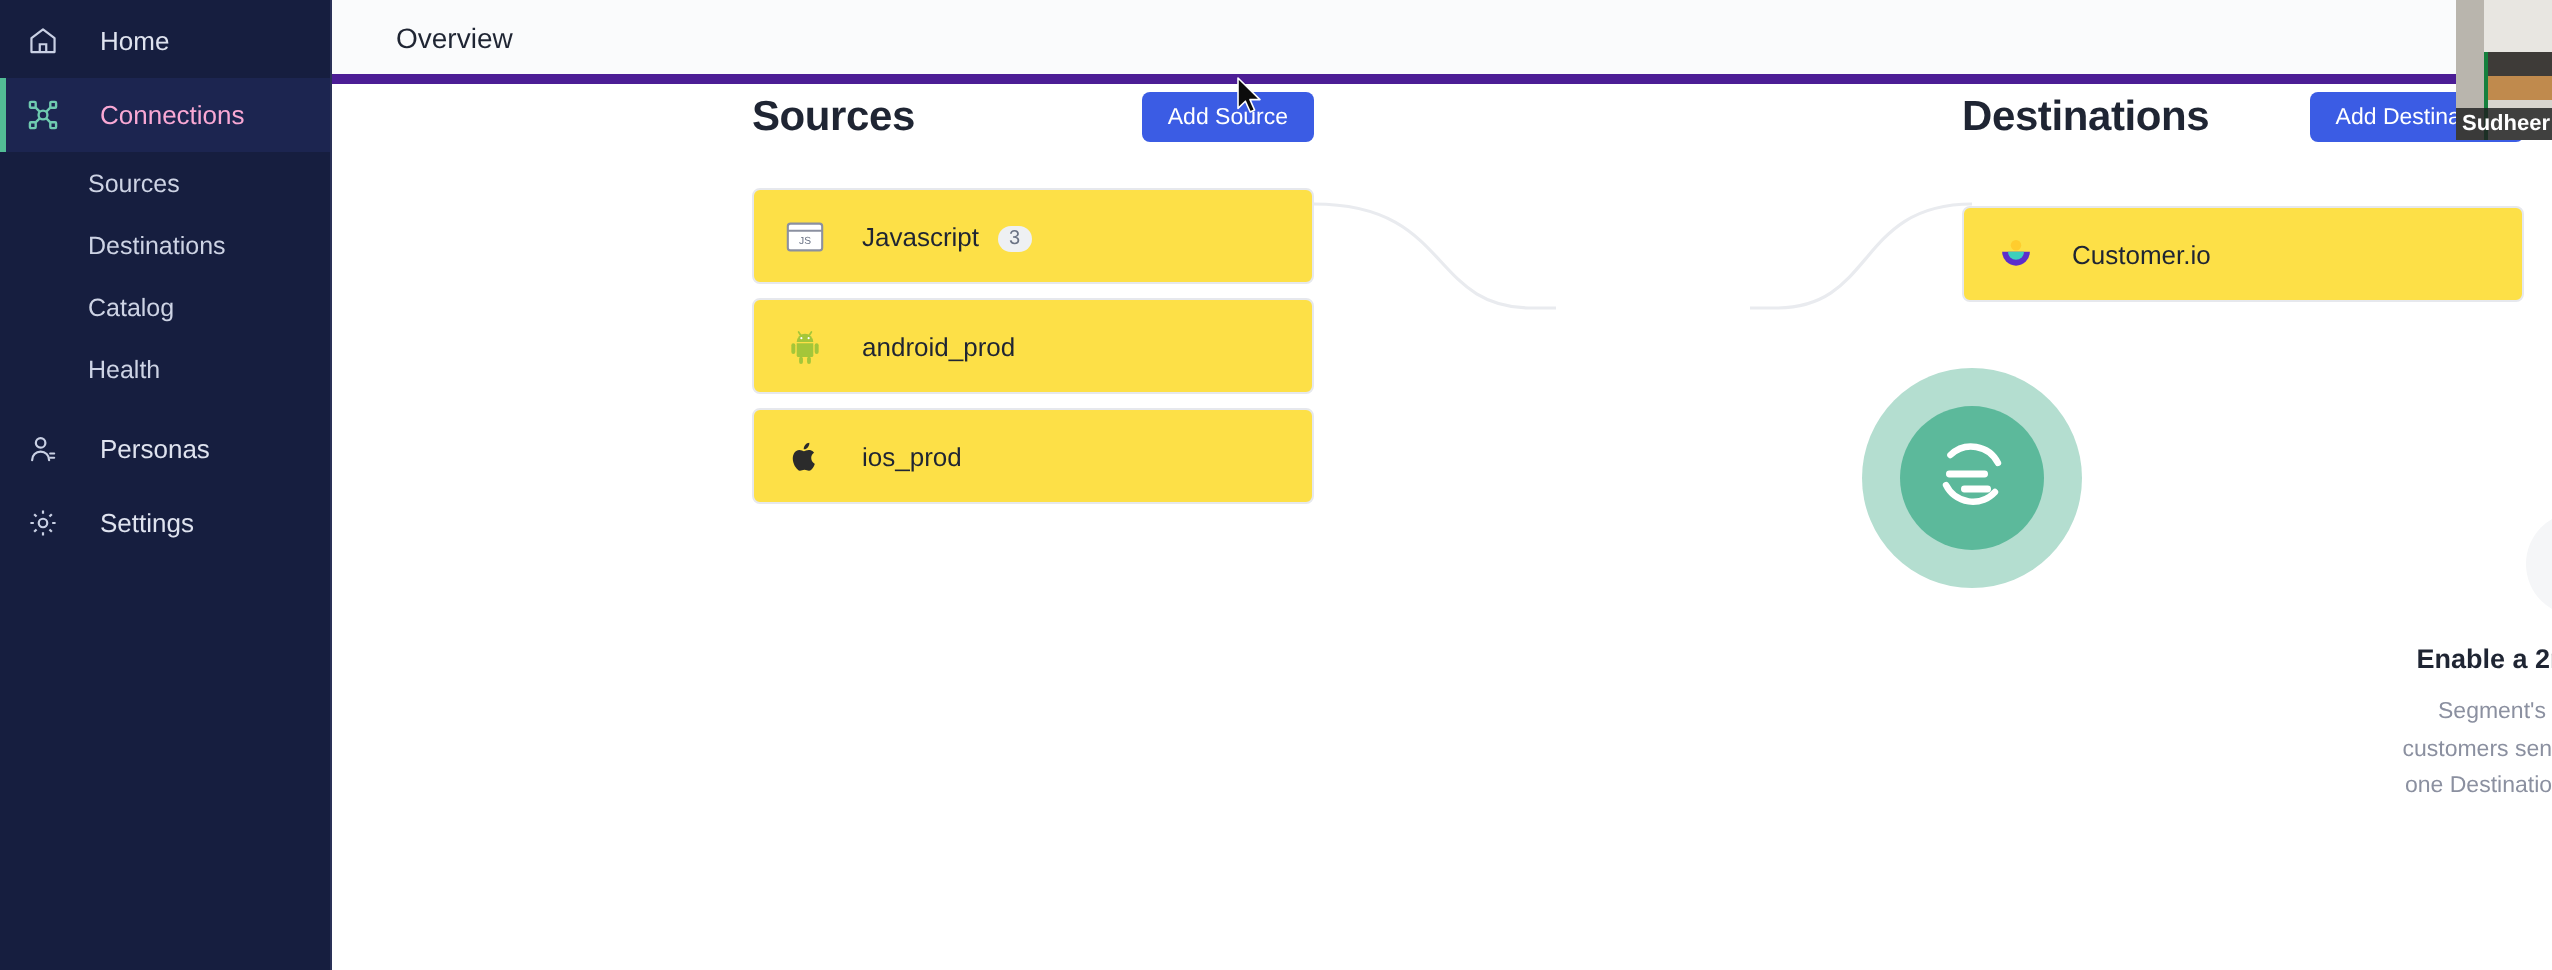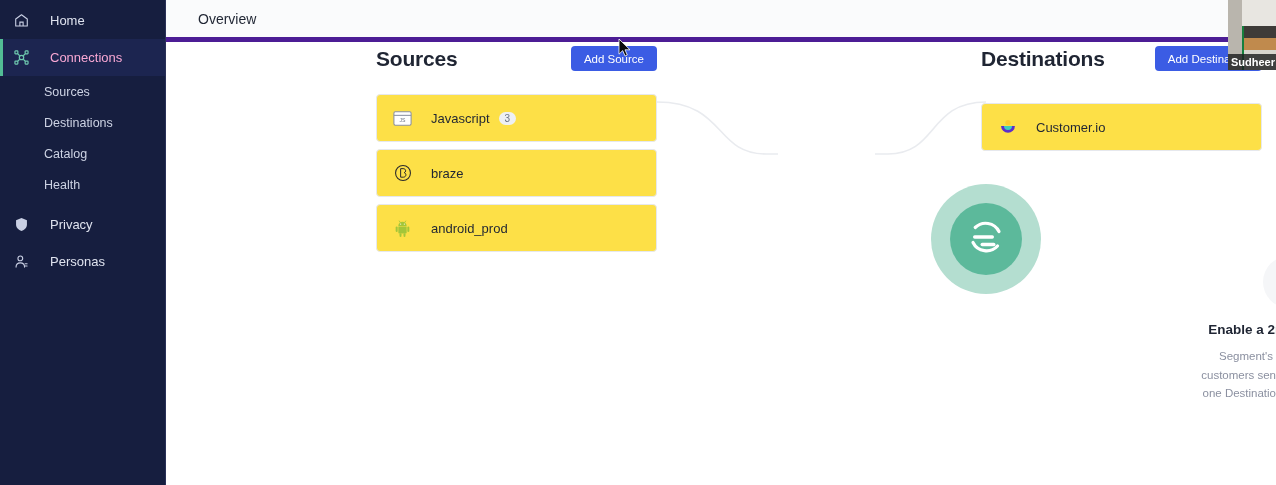--- a/index.html
+++ b/index.html
@@ -184,41 +184,44 @@
       </div>
       <div class="nav-sub">
         <span>Catalog</span>
       </div>
       <div class="nav-sub">
         <span>Health</span>
       </div>
 
       <div class="nav-gap"></div>
 
-      <div class="nav-item">
-        <span class="nav-ico">
-          <svg viewBox="0 0 20 20" width="17" height="17">
-            <path d="M10 2.4 16.4 5v5c0 4-2.8 6.4-6.4 7.6C6.4 16.4 3.6 14 3.6 10V5z" fill="#c9d0e4"></path>
-          </svg>
-        </span>
-        <span>Privacy</span>
-      </div>
 
 
       <div class="nav-item">
         <span class="nav-ico">
           <svg viewBox="0 0 20 20" width="17" height="17">
             <circle cx="8.6" cy="6.4" r="2.8" fill="none" stroke="#c9d0e4" stroke-width="1.3"></circle>
             <path d="M3.6 16.6c0-3 2.2-5 5-5s5 2 5 5" fill="none" stroke="#c9d0e4" stroke-width="1.3" stroke-linecap="round"></path>
             <path d="M14.2 12.6h2.4M14.2 15.2h2.4" stroke="#c9d0e4" stroke-width="1.2" stroke-linecap="round"></path>
           </svg>
         </span>
         <span>Personas</span>
       </div>
 
+      <div class="nav-item">
+        <span class="nav-ico">
+          <svg viewBox="0 0 20 20" width="17" height="17">
+            <g fill="none" stroke="#c9d0e4" stroke-width="1.3">
+              <circle cx="10" cy="10" r="2.5"></circle>
+              <path d="M10 2.6v2M10 15.4v2M2.6 10h2M15.4 10h2M4.8 4.8l1.4 1.4M13.8 13.8l1.4 1.4M15.2 4.8l-1.4 1.4M6.2 13.8l-1.4 1.4"></path>
+            </g>
+          </svg>
+        </span>
+        <span>Settings</span>
+      </div>
 
     </div>
   </div>
 
   <div id="main">
 
     <div id="topbar">
       <div id="page-title">Overview</div>
     </div>
 
@@ -242,31 +245,20 @@
               <rect x="2" y="4" width="18" height="14" rx="1.4" fill="#ffffff" stroke="#8b90a0" stroke-width="1.1"></rect>
               <path d="M2 7.7h18" stroke="#8b90a0" stroke-width="1.1"></path>
               <text x="11" y="14.6" font-size="5.4" fill="#6b7385" text-anchor="middle" font-family="Liberation Sans, sans-serif">JS</text>
             </svg>
           </span>
           <span class="card-label">
             <span>Javascript</span><span class="card-badge">3</span>
           </span>
         </div>
 
-        <div class="card">
-          <span class="card-ico">
-            <svg viewBox="0 0 22 22" width="20" height="20">
-              <circle cx="11" cy="11" r="8.2" fill="none" stroke="#2b2b2b" stroke-width="1.2"></circle>
-              <path d="M8.4 6.2v9.4h2.9c1.7 0 2.9-1 2.9-2.6 0-1.2-.8-2.1-1.9-2.3 1-.3 1.6-1.1 1.6-2.1 0-1.5-1.1-2.4-2.8-2.4z" fill="none" stroke="#2b2b2b" stroke-width="1.1" stroke-linejoin="round"></path>
-            </svg>
-          </span>
-          <span class="card-label">
-            <span>braze</span>
-          </span>
-        </div>
 
         <div class="card">
           <span class="card-ico">
             <svg viewBox="0 0 22 22" width="19" height="19">
               <g fill="#a4c639">
                 <path d="M6.2 8.8h9.6v7.1a.9.9 0 0 1-.9.9H7.1a.9.9 0 0 1-.9-.9z"></path>
                 <rect x="3.1" y="8.8" width="2.3" height="6.3" rx="1.15"></rect>
                 <rect x="16.6" y="8.8" width="2.3" height="6.3" rx="1.15"></rect>
                 <rect x="7.6" y="16.6" width="2.2" height="4.2" rx="1.1"></rect>
                 <rect x="12.2" y="16.6" width="2.2" height="4.2" rx="1.1"></rect>
@@ -280,20 +272,31 @@
                 <path d="M7.3 2.3 8.4 4"></path>
                 <path d="M14.7 2.3 13.6 4"></path>
               </g>
             </svg>
           </span>
           <span class="card-label">
             <span>android_prod</span>
           </span>
         </div>
 
+        <div class="card">
+          <span class="card-ico">
+            <svg viewBox="0 0 22 22" width="19" height="19">
+              <path d="M14.6 11.6c0-2 1.6-3 1.7-3-1-1.4-2.4-1.6-2.9-1.6-1.2-.1-2.4.7-3 .7-.6 0-1.6-.7-2.6-.7-1.3 0-2.6.8-3.2 2-1.4 2.4-.4 6 1 8 .7 1 1.5 2 2.5 2 1 0 1.4-.6 2.6-.6s1.5.6 2.6.6 1.7-.9 2.4-1.9c.7-1.1 1-2.2 1-2.2s-2-.8-2.1-3.3z" fill="#2b2b2b"></path>
+              <path d="M12.7 5.3c.6-.7.9-1.6.8-2.5-.8 0-1.8.5-2.4 1.2-.5.6-1 1.6-.8 2.5.9.1 1.8-.4 2.4-1.2z" fill="#2b2b2b"></path>
+            </svg>
+          </span>
+          <span class="card-label">
+            <span>ios_prod</span>
+          </span>
+        </div>
 
       </div>
 
       <div id="hub-wrap">
         <div id="hub-outer">
           <div id="hub-inner">
             <span>
               <svg viewBox="0 0 40 40" width="40" height="40">
                 <path d="M7 25.5a15 15 0 0 0 24.5 3.5" fill="none" stroke="#ffffff" stroke-width="3.2" stroke-linecap="round"></path>
                 <path d="M33 14.5A15 15 0 0 0 9.2 10.5" fill="none" stroke="#ffffff" stroke-width="3.2" stroke-linecap="round"></path>

